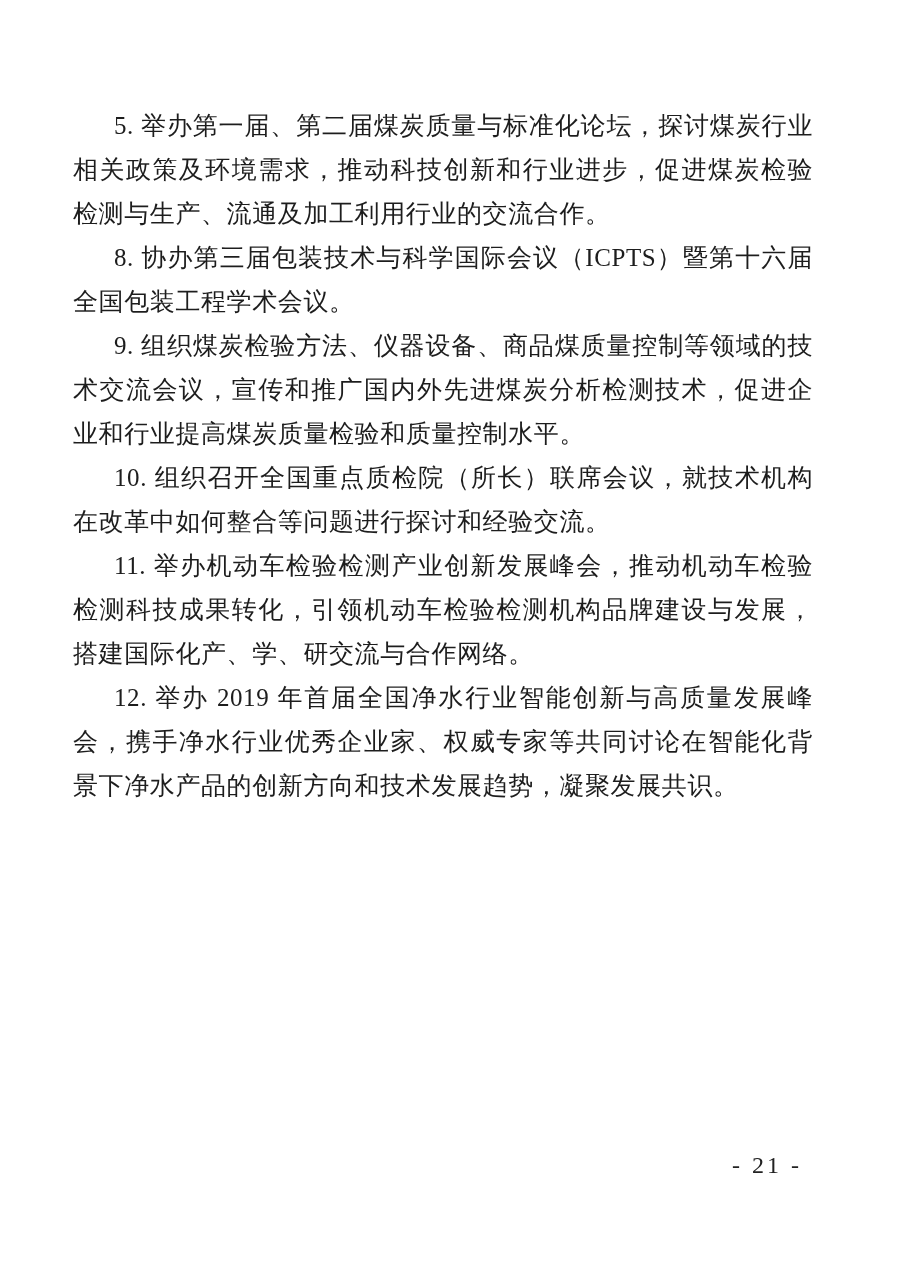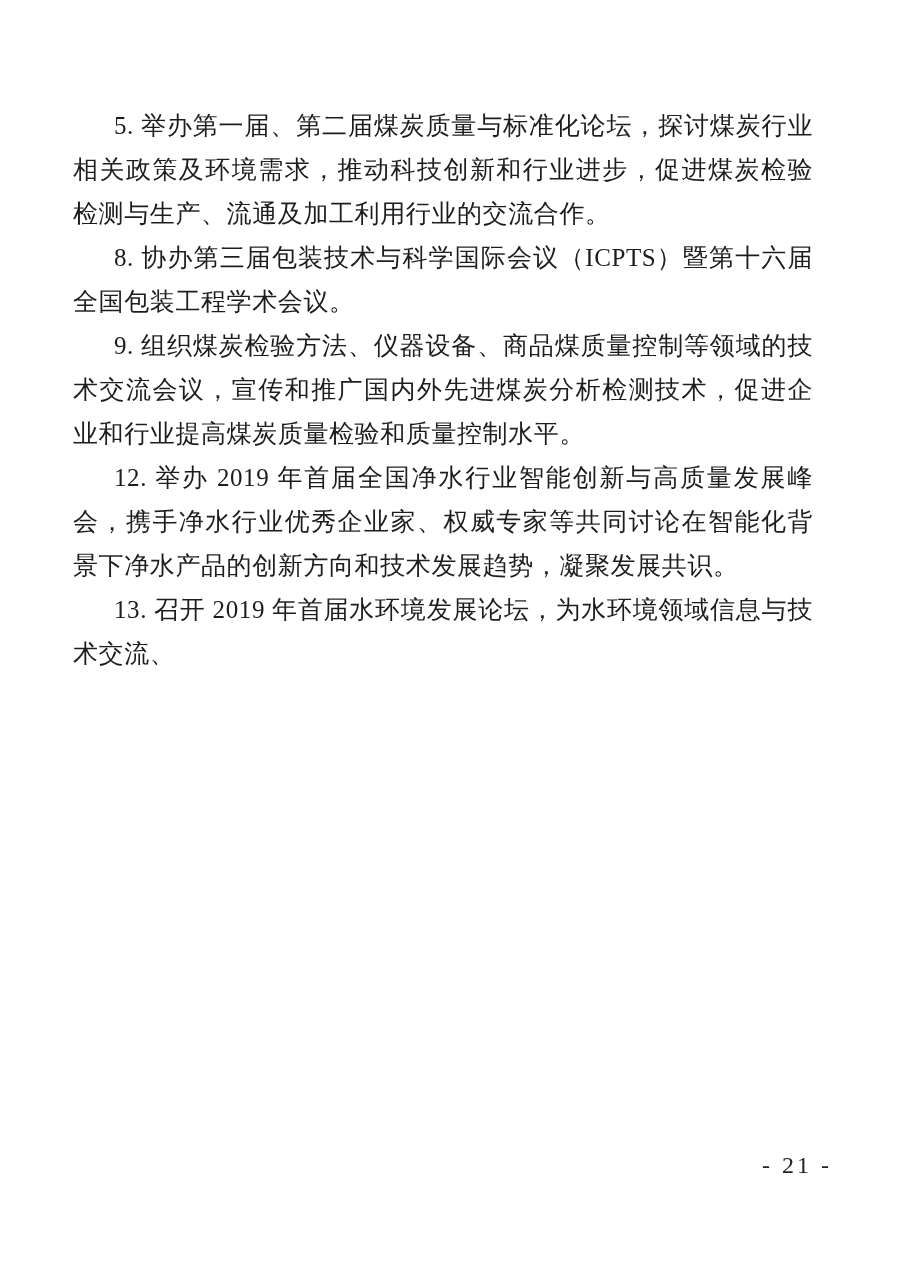--- a/index.html
+++ b/index.html
@@ -32,32 +32,33 @@
     line-height: 44px;
     text-align: justify;
     text-justify: inter-character;
     text-indent: 41px;
     letter-spacing: 0.6px;
     word-break: normal;
   }
   .footer {
     position: absolute;
     top: 1152px;
-    right: 68px;
+    right: 98px;
     font-size: 24px;
     color: #222222;
     letter-spacing: 3px;
     font-family: "Liberation Serif", serif;
   }
 </style>
 </head>
 <body>
 
 <div class="page">
   <div class="content">
     <p>5. 举办第一届、第二届煤炭质量与标准化论坛，探讨煤炭行业相关政策及环境需求，推动科技创新和行业进步，促进煤炭检验检测与生产、流通及加工利用行业的交流合作。</p>
     <p>8. 协办第三届包装技术与科学国际会议（ICPTS）暨第十六届全国包装工程学术会议。</p>
     <p>9. 组织煤炭检验方法、仪器设备、商品煤质量控制等领域的技术交流会议，宣传和推广国内外先进煤炭分析检测技术，促进企业和行业提高煤炭质量检验和质量控制水平。</p>
+    <p>10. 组织召开全国重点质检院（所长）联席会议，就技术机构在改革中如何整合等问题进行探讨和经验交流。</p>
+    <p>11. 举办机动车检验检测产业创新发展峰会，推动机动车检验检测科技成果转化，引领机动车检验检测机构品牌建设与发展，搭建国际化产、学、研交流与合作网络。</p>
     <p>12. 举办 2019 年首届全国净水行业智能创新与高质量发展峰会，携手净水行业优秀企业家、权威专家等共同讨论在智能化背景下净水产品的创新方向和技术发展趋势，凝聚发展共识。</p>
-    <p>13. 召开 2019 年首届水环境发展论坛，为水环境领域信息与技术交流、</p>
   </div>
   <div class="footer">- 21 -</div>
 </div>
 
 </body></html>

